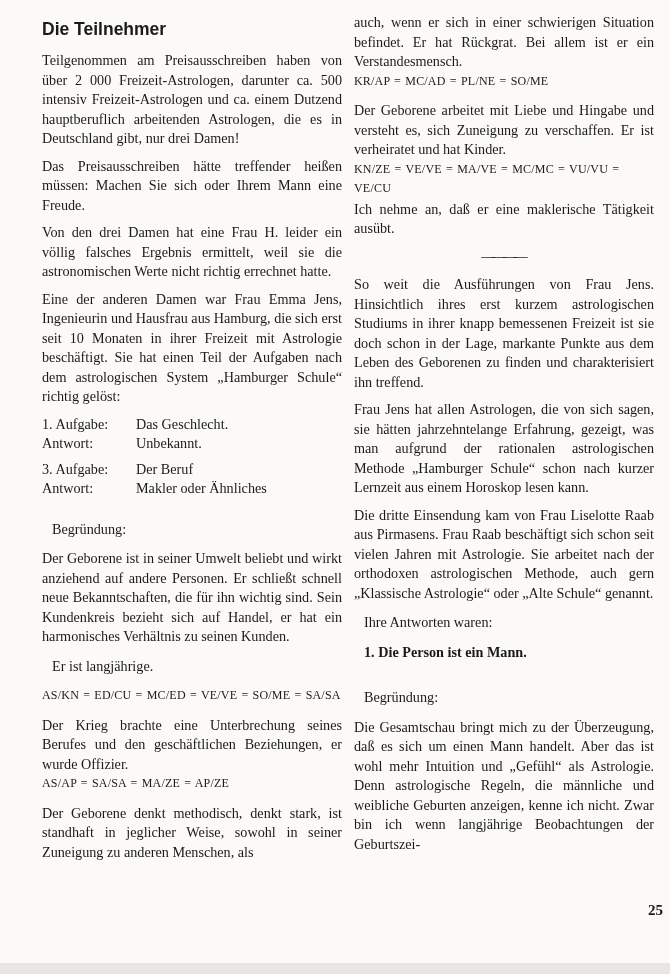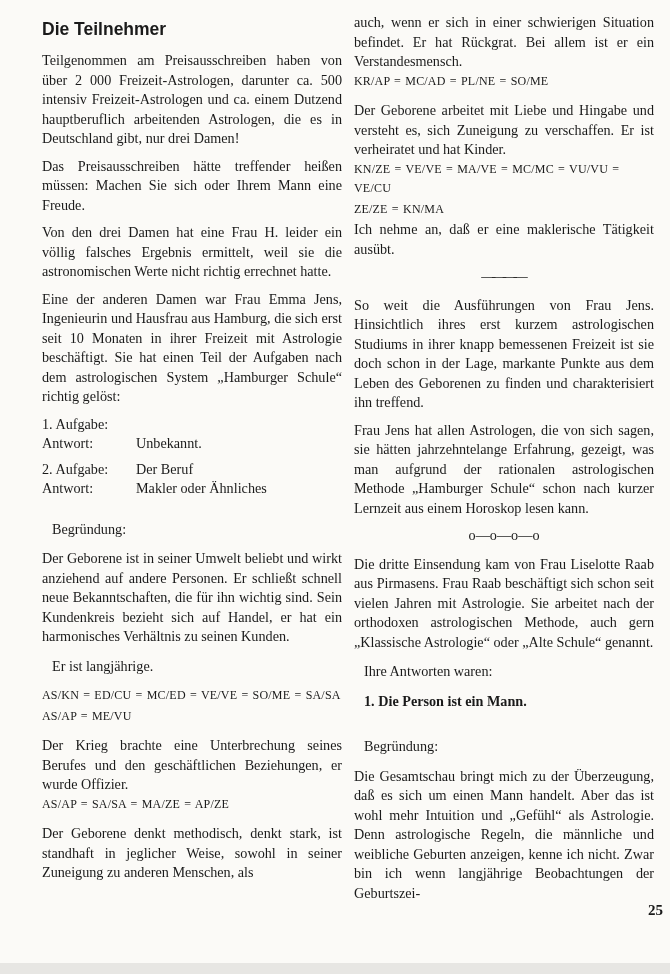--- a/index.html
+++ b/index.html
@@ -80,68 +80,66 @@
     <div class="heading">Die Teilnehmer</div>
 
     <p class="body">Teilgenommen am Preisausschreiben haben von über 2 000 Freizeit-Astrologen, darunter ca. 500 intensiv Freizeit-Astrologen und ca. einem Dutzend hauptberuflich arbeitenden Astrologen, die es in Deutschland gibt, nur drei Damen!</p>
     <p class="body">Das Preisausschreiben hätte treffender heißen müssen: Machen Sie sich oder Ihrem Mann eine Freude.</p>
     <p class="body">Von den drei Damen hat eine Frau H. leider ein völlig falsches Ergebnis ermittelt, weil sie die astronomischen Werte nicht richtig errechnet hatte.</p>
     <p class="body">Eine der anderen Damen war Frau Emma Jens, Ingenieurin und Hausfrau aus Hamburg, die sich erst seit 10 Monaten in ihrer Freizeit mit Astrologie beschäftigt. Sie hat einen Teil der Aufgaben nach dem astrologischen System „Hamburger Schule“ richtig gelöst:</p>
 
     <div class="qa">
       <div class="qa-row">
         <span class="qa-label">1. Aufgabe:</span>
+        <span class="qa-value">Das Geschlecht.</span>
       </div>
       <div class="qa-row">
         <span class="qa-label">Antwort:</span>
         <span class="qa-value">Unbekannt.</span>
       </div>
       <div class="gap-s"></div>
       <div class="qa-row">
-        <span class="qa-label">2. Aufgabe:</span>
+        <span class="qa-label">3. Aufgabe:</span>
         <span class="qa-value">Der Beruf</span>
       </div>
       <div class="qa-row">
         <span class="qa-label">Antwort:</span>
         <span class="qa-value">Makler oder Ähnliches</span>
       </div>
     </div>
 
     <div class="gap-m"></div>
     <p class="line">Begründung:</p>
     <p class="body tight">Der Geborene ist in seiner Umwelt beliebt und wirkt anziehend auf andere Personen. Er schließt schnell neue Bekanntschaften, die für ihn wichtig sind. Sein Kundenkreis bezieht sich auf Handel, er hat ein harmonisches Verhältnis zu seinen Kunden.</p>
     <p class="line">Er ist langjährige.</p>
     <p class="formula">AS/KN = ED/CU = MC/ED = VE/VE = SO/ME = SA/SA</p>
-    <p class="formula">AS/AP = ME/VU</p>
 
     <div class="gap-m"></div>
     <p class="body tight">Der Krieg brachte eine Unterbrechung seines Berufes und den geschäftlichen Beziehungen, er wurde Offizier.</p>
     <p class="formula">AS/AP = SA/SA = MA/ZE = AP/ZE</p>
 
     <div class="gap-m"></div>
     <p class="body">Der Geborene denkt methodisch, denkt stark, ist standhaft in jeglicher Weise, sowohl in seiner Zuneigung zu anderen Menschen, als</p>
   </div>
 
   <div class="col">
     <p class="body tight">auch, wenn er sich in einer schwierigen Situation befindet. Er hat Rückgrat. Bei allem ist er ein Verstandesmensch.</p>
     <p class="formula">KR/AP = MC/AD = PL/NE = SO/ME</p>
 
     <div class="gap-m"></div>
     <p class="body tight">Der Geborene arbeitet mit Liebe und Hingabe und versteht es, sich Zuneigung zu verschaffen. Er ist verheiratet und hat Kinder.</p>
     <p class="formula">KN/ZE = VE/VE = MA/VE = MC/MC = VU/VU = VE/CU</p>
-    <p class="formula">ZE/ZE = KN/MA</p>
 
     <p class="body">Ich nehme an, daß er eine maklerische Tätigkeit ausübt.</p>
 
     <div class="sep sep-dashes">— — — —</div>
 
     <p class="body">So weit die Ausführungen von Frau Jens. Hinsichtlich ihres erst kurzem astrologischen Studiums in ihrer knapp bemessenen Freizeit ist sie doch schon in der Lage, markante Punkte aus dem Leben des Geborenen zu finden und charakterisiert ihn treffend.</p>
     <p class="body">Frau Jens hat allen Astrologen, die von sich sagen, sie hätten jahrzehntelange Erfahrung, gezeigt, was man aufgrund der rationalen astrologischen Methode „Hamburger Schule“ schon nach kurzer Lernzeit aus einem Horoskop lesen kann.</p>
 
-    <div class="sep">o—o—o—o</div>
 
     <p class="body tight">Die dritte Einsendung kam von Frau Liselotte Raab aus Pirmasens. Frau Raab beschäftigt sich schon seit vielen Jahren mit Astrologie. Sie arbeitet nach der orthodoxen astrologischen Methode, auch gern „Klassische Astrologie“ oder „Alte Schule“ genannt.</p>
     <p class="line">Ihre Antworten waren:</p>
     <p class="line bold-line">1. Die Person ist ein Mann.</p>
     <div class="gap-s"></div>
     <p class="line">Begründung:</p>
     <p class="body tight">Die Gesamtschau bringt mich zu der Überzeugung, daß es sich um einen Mann handelt. Aber das ist wohl mehr Intuition und „Gefühl“ als Astrologie. Denn astrologische Regeln, die männliche und weibliche Geburten anzeigen, kenne ich nicht. Zwar bin ich wenn langjährige Beobachtungen der Geburtszei-</p>
   </div>
 
 </div>

